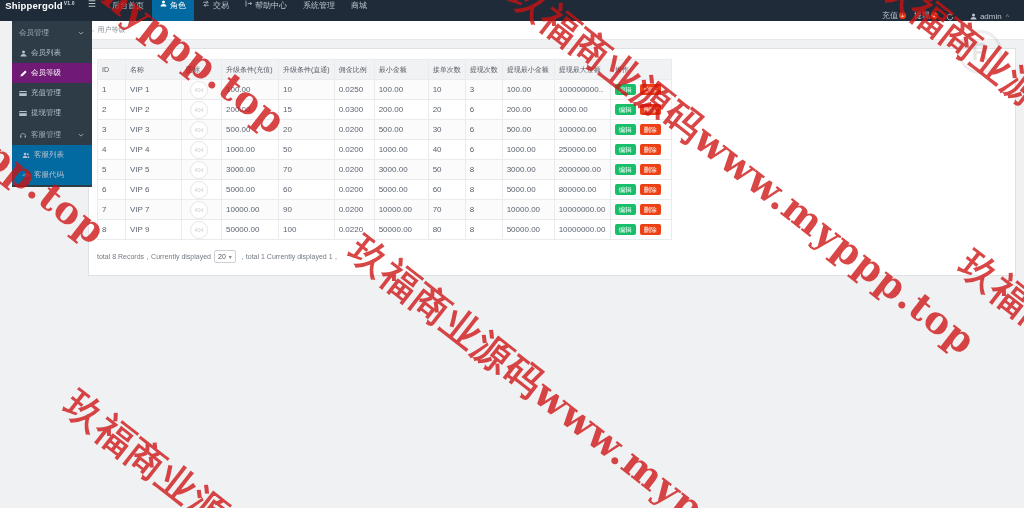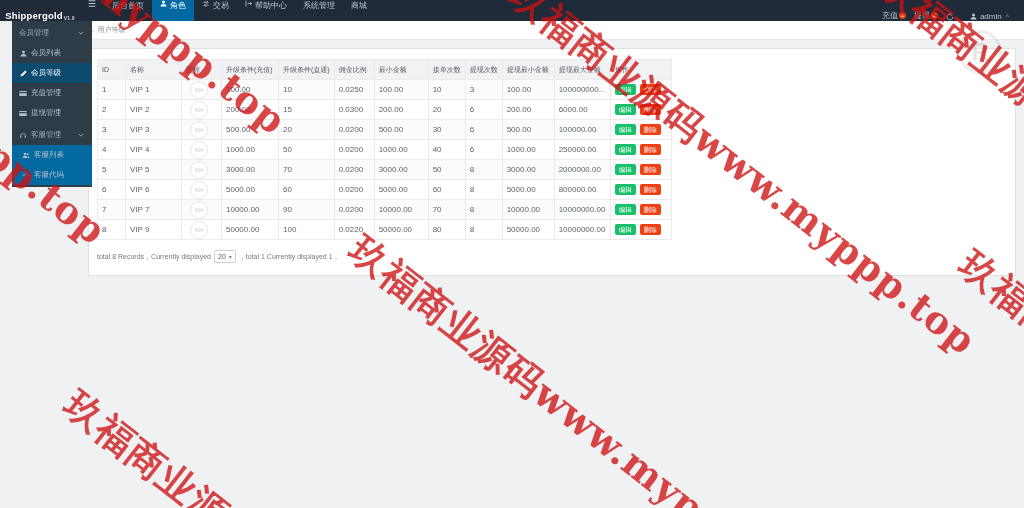--- a/index.html
+++ b/index.html
@@ -2,38 +2,38 @@
 <html><head>
 <meta charset="utf-8">
 <style>
   *{margin:0;padding:0;box-sizing:border-box}
   html,body{width:1024px;height:508px;overflow:hidden}
   body{font-family:"Liberation Sans",sans-serif;background:#f0f1f3;position:relative}
   .page{position:absolute;inset:0;overflow:hidden}
 
   
   .navbar{position:absolute;left:0;top:0;width:1024px;height:21px;background:#1f2b38;display:flex;align-items:stretch;color:#bdc6cd;font-size:8px;z-index:3}
-  .logo{width:80px;display:flex;align-items:flex-end;justify-content:center;color:#fff;font-weight:bold;font-size:9.5px;letter-spacing:.2px}
+  .logo{width:80px;display:flex;align-items:flex-start;justify-content:center;color:#fff;font-weight:bold;font-size:9.5px;letter-spacing:.2px}
   .logo sup{font-size:5px;margin-left:1px;color:#cfd6db}
   .nav-item{display:flex;align-items:flex-start;gap:3px;padding:0 8px;cursor:pointer;white-space:nowrap}
   .nav-item.active{background:#0369a1;color:#fff}
   .nav-item .icon{display:inline-flex;align-items:center}
   .nav-menu{display:flex;align-items:stretch}
   .nav-right{margin-left:auto;display:flex;align-items:flex-end;gap:2px;padding-right:8px}
   .nav-link{position:relative;display:flex;align-items:center;gap:3px;padding:0 7px;cursor:pointer;white-space:nowrap}
   .badge{position:absolute;top:2px;right:-1px;min-width:7px;height:7px;border-radius:4px;background:#ed4014;color:#fff;font-size:5px;line-height:7px;text-align:center;padding:0 1px}
   .caret{font-size:7px;margin-left:1px;color:#98a4ad}
 
   
   .sidebar{position:absolute;left:12px;top:21px;width:80px;background:#2e3c48;z-index:2;padding-bottom:2px}
   .side-item{display:flex;align-items:center;gap:4px;height:20px;padding:0 7px;font-size:7.5px;color:#b5c0c9;cursor:pointer;white-space:nowrap}
   .side-item .icon{display:inline-flex;align-items:center;width:8px;justify-content:center;flex:none}
   .side-item.section{color:#9fabb5;margin-top:2px}
   .side-item.section .chev{margin-left:auto}
-  .side-item.active{background:#0c4a6e;color:#fff}
+  .side-item.active{background:#701a75;color:#fff}
   .side-item.sub{background:#0369a1;padding-left:10px}
   .code-txt{font-size:6px;letter-spacing:-.5px}
 
   
   .breadcrumb{position:absolute;left:80px;top:21px;right:0;height:19px;background:#fff;border-bottom:1px solid #e6e8ea;display:flex;align-items:center;gap:3px;padding-left:12px;font-size:7px;color:#8a8f97;z-index:1}
   .bc-icon{font-size:7px;color:#aab0b6}
 
   
   .content{position:absolute;left:80px;top:40px;right:0;bottom:0;background:#f0f1f3;padding:8px;z-index:1}
   .panel{background:#fff;border:1px solid #dfe2e5;padding:10px 10px 12px 8px;min-height:224px;position:relative}

